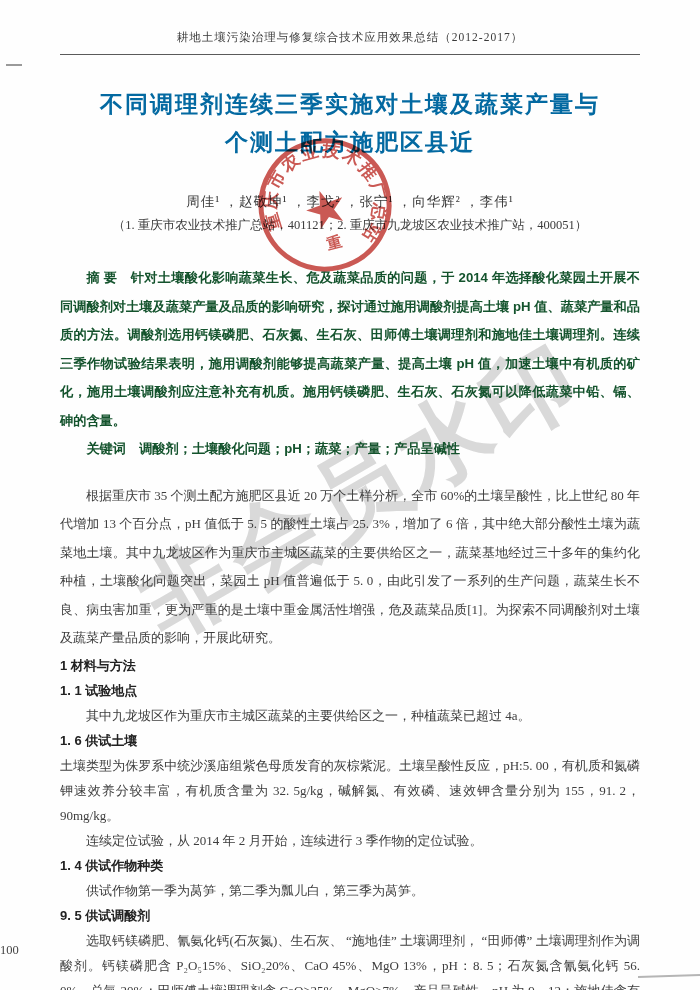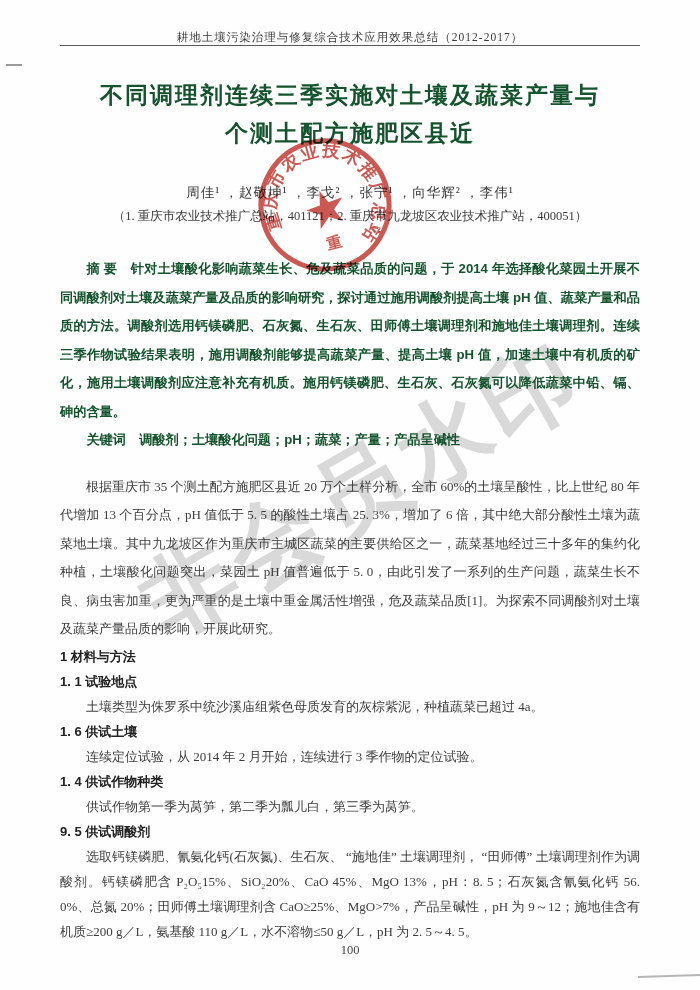--- a/index.html
+++ b/index.html
@@ -13,33 +13,33 @@
     font-family:"Liberation Serif","DejaVu Serif",serif;
     color:#3d3d3d;
   }
   .content{position:relative;padding:0 60px;z-index:2;}
   .running-head{
     margin-top:30px;
     text-align:center;
     font-size:11.5px;
     letter-spacing:1px;
     color:#3a3a3a;
-    padding-bottom:0;
+    padding-bottom:9px;
     border-bottom:1.5px solid #5a5a5a;
   }
   .edge-tick{position:absolute;left:6px;top:64px;width:16px;height:1.5px;background:#9a9a9a;z-index:1;}
   .corner-line{position:absolute;right:0px;bottom:14px;width:62px;height:1.5px;background:#b5b5b5;transform:rotate(-2deg);z-index:1;}
   .title{
     margin-top:30px;
     text-align:center;
     font-family:"Liberation Sans","DejaVu Sans",sans-serif;
     font-weight:bold;
     font-size:23px;
     line-height:38px;
-    color:#14532d;
+    color:#0369a1;
     letter-spacing:2px;
   }
   .authors{
     margin-top:32px;
     text-align:center;
     font-size:13.5px;
     color:#3a3a3a;
     letter-spacing:1px;
   }
   .affiliation{
@@ -68,21 +68,21 @@
   .intro p{margin:0;text-indent:2em;}
   .sections{font-size:13px;line-height:25px;text-align:justify;}
   .sec-h{
     font-family:"Liberation Sans","DejaVu Sans",sans-serif;
     font-weight:bold;color:#222;margin:0;
   }
   .sec-p{margin:0;text-indent:2em;}
   .sec-p.no-indent{text-indent:0;}
   .page-number{
     position:absolute;left:0;right:0;bottom:32px;
-    text-align:center;font-size:12.5px;color:#444;z-index:2;
+    text-align:left;font-size:12.5px;color:#444;z-index:2;
   }
   
   .watermark{
     position:absolute;left:102px;top:438px;width:520px;height:104px;
     display:flex;align-items:center;justify-content:center;
     transform:rotate(-30deg);
     font-family:"Liberation Sans","DejaVu Sans",sans-serif;
     font-size:92px;font-weight:bold;
     color:#d9d9d9;letter-spacing:6px;
     z-index:1;user-select:none;white-space:nowrap;
@@ -137,22 +137,23 @@
       <p><span>关键词</span><span class="label-gap"></span><span>调酸剂；土壤酸化问题；pH；蔬菜；产量；产品呈碱性</span></p>
     </div>
 
     <div class="intro">
       <p>根据重庆市 35 个测土配方施肥区县近 20 万个土样分析，全市 60%的土壤呈酸性，比上世纪 80 年代增加 13 个百分点，pH 值低于 5. 5 的酸性土壤占 25. 3%，增加了 6 倍，其中绝大部分酸性土壤为蔬菜地土壤。其中九龙坡区作为重庆市主城区蔬菜的主要供给区之一，蔬菜基地经过三十多年的集约化种植，土壤酸化问题突出，菜园土 pH 值普遍低于 5. 0，由此引发了一系列的生产问题，蔬菜生长不良、病虫害加重，更为严重的是土壤中重金属活性增强，危及蔬菜品质[1]。为探索不同调酸剂对土壤及蔬菜产量品质的影响，开展此研究。</p>
     </div>
 
     <div class="sections">
       <p class="sec-h">1 材料与方法</p>
       <p class="sec-h">1. 1 试验地点</p>
-      <p class="sec-p">土壤类型为侏罗系中统沙溪庙组紫色母质发育的灰棕紫泥，种植蔬菜已超过 4a。</p>
+      <p class="sec-p">其中九龙坡区作为重庆市主城区蔬菜的主要供给区之一，种植蔬菜已超过 4a。</p>
       <p class="sec-h">1. 6 供试土壤</p>
+      <p class="sec-p no-indent">土壤类型为侏罗系中统沙溪庙组紫色母质发育的灰棕紫泥。土壤呈酸性反应，pH:5. 00，有机质和氮磷钾速效养分较丰富，有机质含量为 32. 5g/kg，碱解氮、有效磷、速效钾含量分别为 155，91. 2，90mg/kg。</p>
       <p class="sec-p">连续定位试验，从 2014 年 2 月开始，连续进行 3 季作物的定位试验。</p>
       <p class="sec-h">1. 4 供试作物种类</p>
       <p class="sec-p">供试作物第一季为莴笋，第二季为瓢儿白，第三季为莴笋。</p>
       <p class="sec-h">9. 5 供试调酸剂</p>
       <p class="sec-p">选取钙镁磷肥、氰氨化钙(石灰氮)、生石灰、 “施地佳” 土壤调理剂， “田师傅” 土壤调理剂作为调酸剂。钙镁磷肥含 P₂O₅15%、SiO₂20%、CaO 45%、MgO 13%，pH：8. 5；石灰氮含氰氨化钙 56. 0%、总氮 20%；田师傅土壤调理剂含 CaO≥25%、MgO&gt;7%，产品呈碱性，pH 为 9～12；施地佳含有机质≥200 g／L，氨基酸 110 g／L，水不溶物≤50 g／L，pH 为 2. 5～4. 5。</p>
     </div>
 
   </div>
 
   <div class="page-number">100</div>

